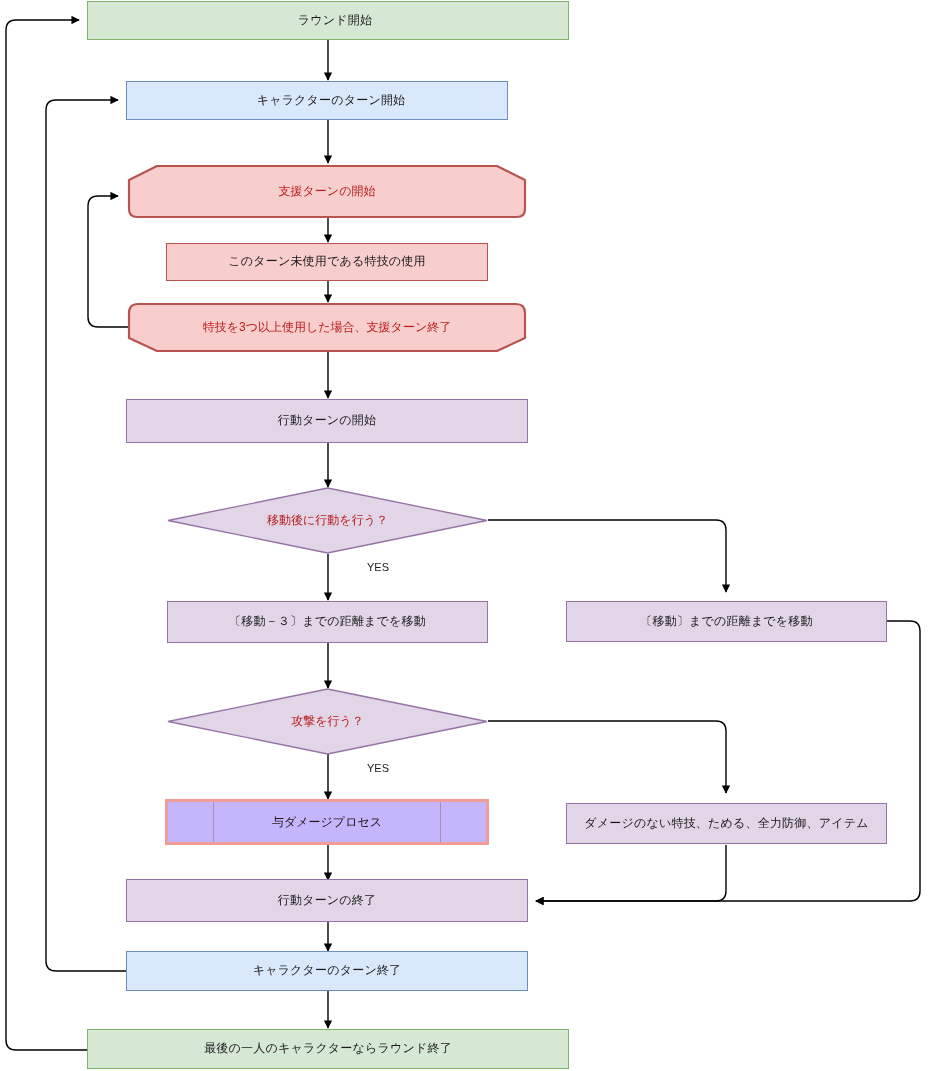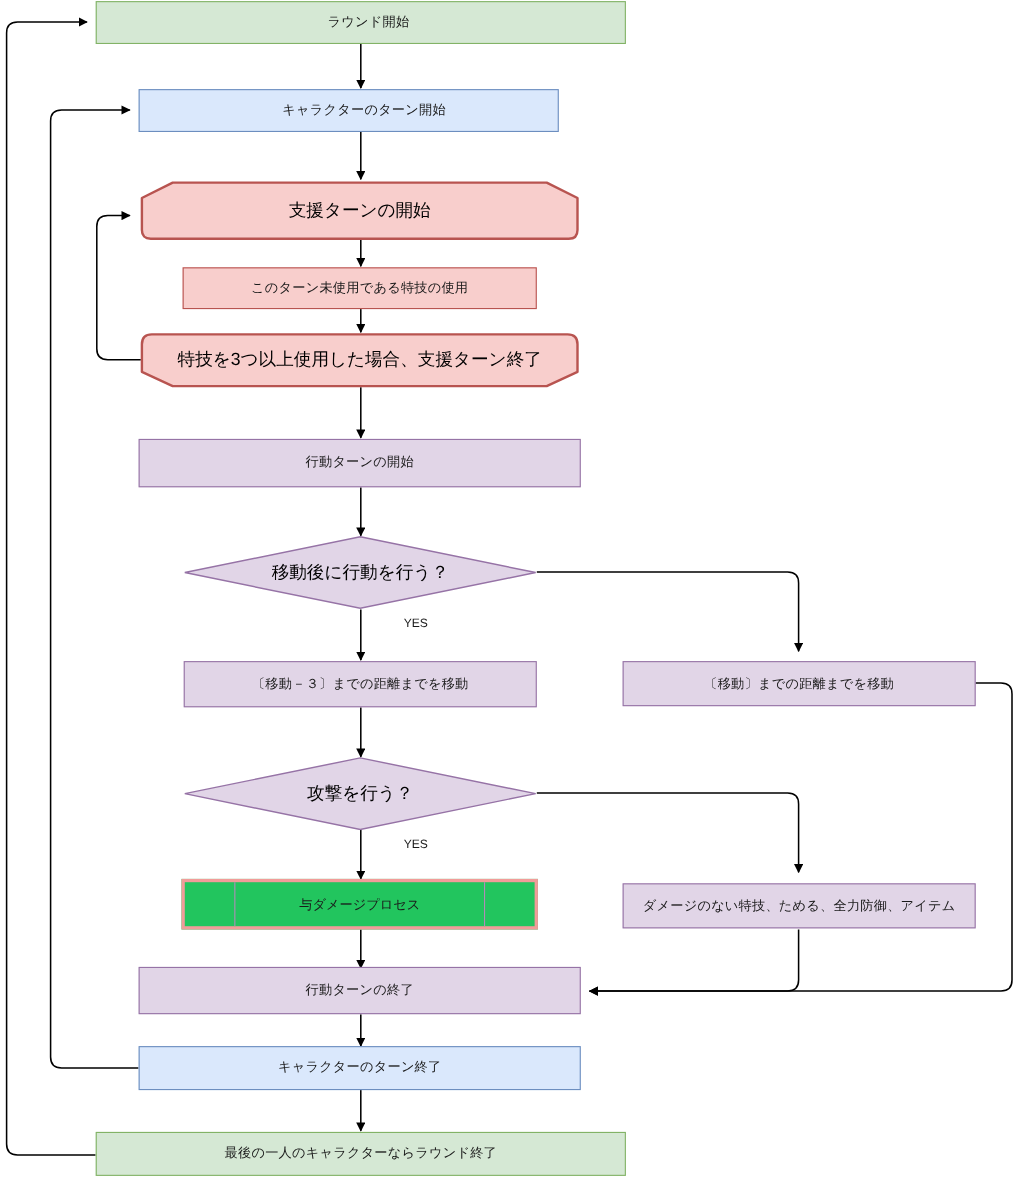--- a/index.html
+++ b/index.html
@@ -55,31 +55,31 @@
   .shapewrap { position: absolute; }
   .shapewrap svg { position: absolute; left: 0; top: 0; }
   .shapewrap .lbl {
     position: absolute;
     left: 0; top: 0;
     width: 100%; height: 100%;
     display: flex;
     align-items: center;
     justify-content: center;
     text-align: center;
-    font-size: 16px;
-    color: #000000;
+    font-size: 12px;
+    color: #b91c1c;
     z-index: 3;
   }
 
   
   .subproc {
     position: absolute;
     box-sizing: border-box;
     border: 3px solid #f19c99;
-    background: #22c55e;
+    background: #c4b5fd;
   }
   .subproc .bar {
     position: absolute;
     top: 0;
     bottom: 0;
     width: 1px;
     background: #b08cb8;
   }
   .subproc .lbl {
     position: absolute;

